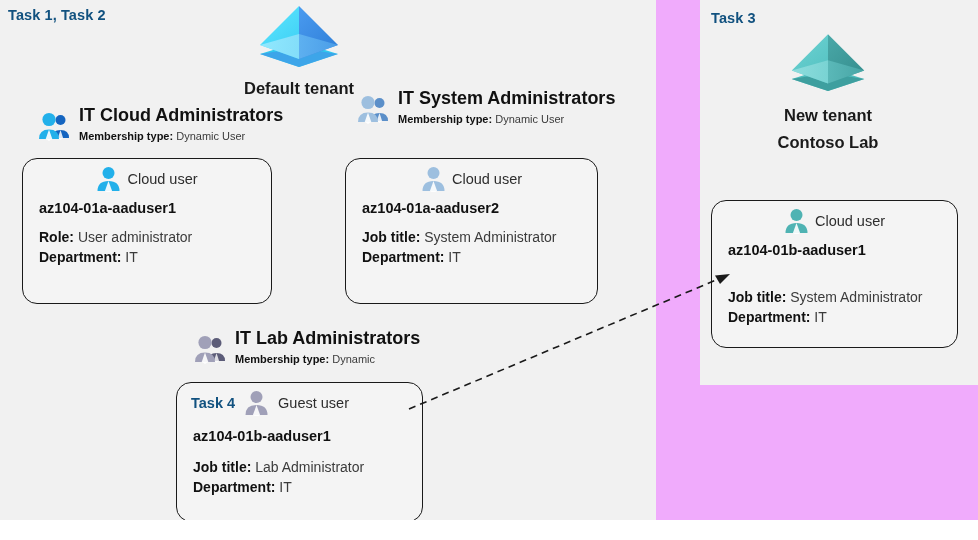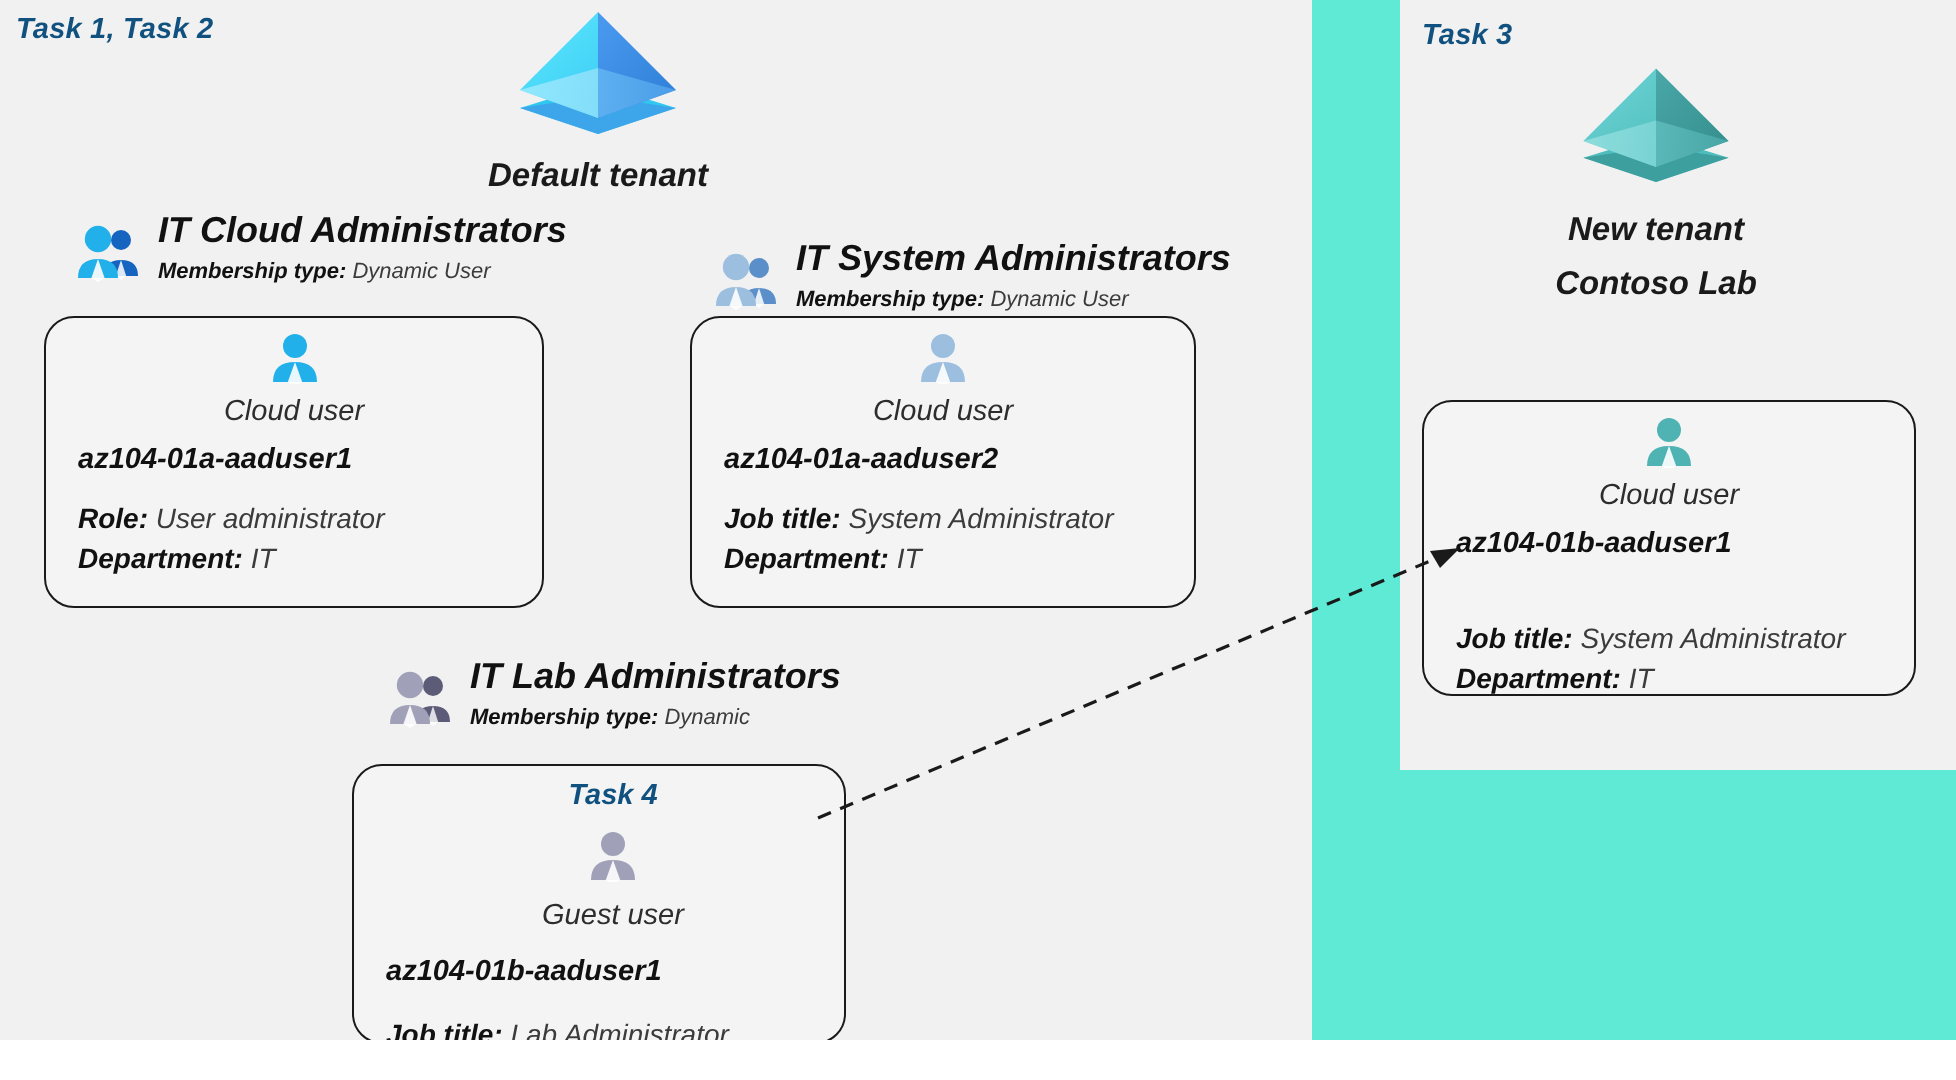--- a/index.html
+++ b/index.html
@@ -4,24 +4,23 @@
 <style>
   html, body {
     margin: 0;
     padding: 0;
     background: #ffffff;
   }
   #stage {
     position: relative;
     width: 978px;
     height: 520px;
-    background: #5eead4;
+    background: #f0abfc;
     font-family: "Liberation Sans", sans-serif;
     overflow: hidden;
-    font-style: italic;
   }
 
   
   .panel {
     position: absolute;
     background: #f1f1f1;
   }
   #panel-left  { left: 0;   top: 0; width: 656px; height: 533px; }
   #panel-right { left: 700px; top: 0; width: 278px; height: 385px; }
 
@@ -64,21 +63,21 @@
   .group-text { line-height: 20.5px; }
   .group-name {
     font-size: 18px;
     font-weight: bold;
     color: #111111;
   }
   .group-meta { font-size: 11px; color: #3b3b3b; }
   .group-meta b { color: #111111; }
 
   #group-cloud  { left: 38px;  top: 105px; }
-  #group-system { left: 357px; top: 119px; }
+  #group-system { left: 357px; top: 88px; }
   #group-lab    { left: 194px; top: 328px; }
 
   
   .card {
     position: absolute;
     background: #f4f4f4;
     border: 1.6px solid #1a1a1a;
     border-radius: 15px;
     box-sizing: border-box;
   }
@@ -87,21 +86,20 @@
   #card-guest { left: 176px; top: 382px; width: 247px; height: 140px; }
   #card-user3 { left: 711px; top: 200px; width: 247px; height: 148px; }
 
   .card-head {
     display: flex;
     align-items: center;
     justify-content: center;
     gap: 6px;
     margin-top: 7px;
     white-space: nowrap;
-    flex-direction: column;
   }
   .card-head.with-task { justify-content: flex-start; padding-left: 14px; gap: 9px; }
   .card-head .role-text {
     font-size: 14.5px;
     color: #2d2d2d;
   }
   .card-head .task-inline {
     font-size: 14.5px;
     font-weight: bold;
     color: #11517f;

